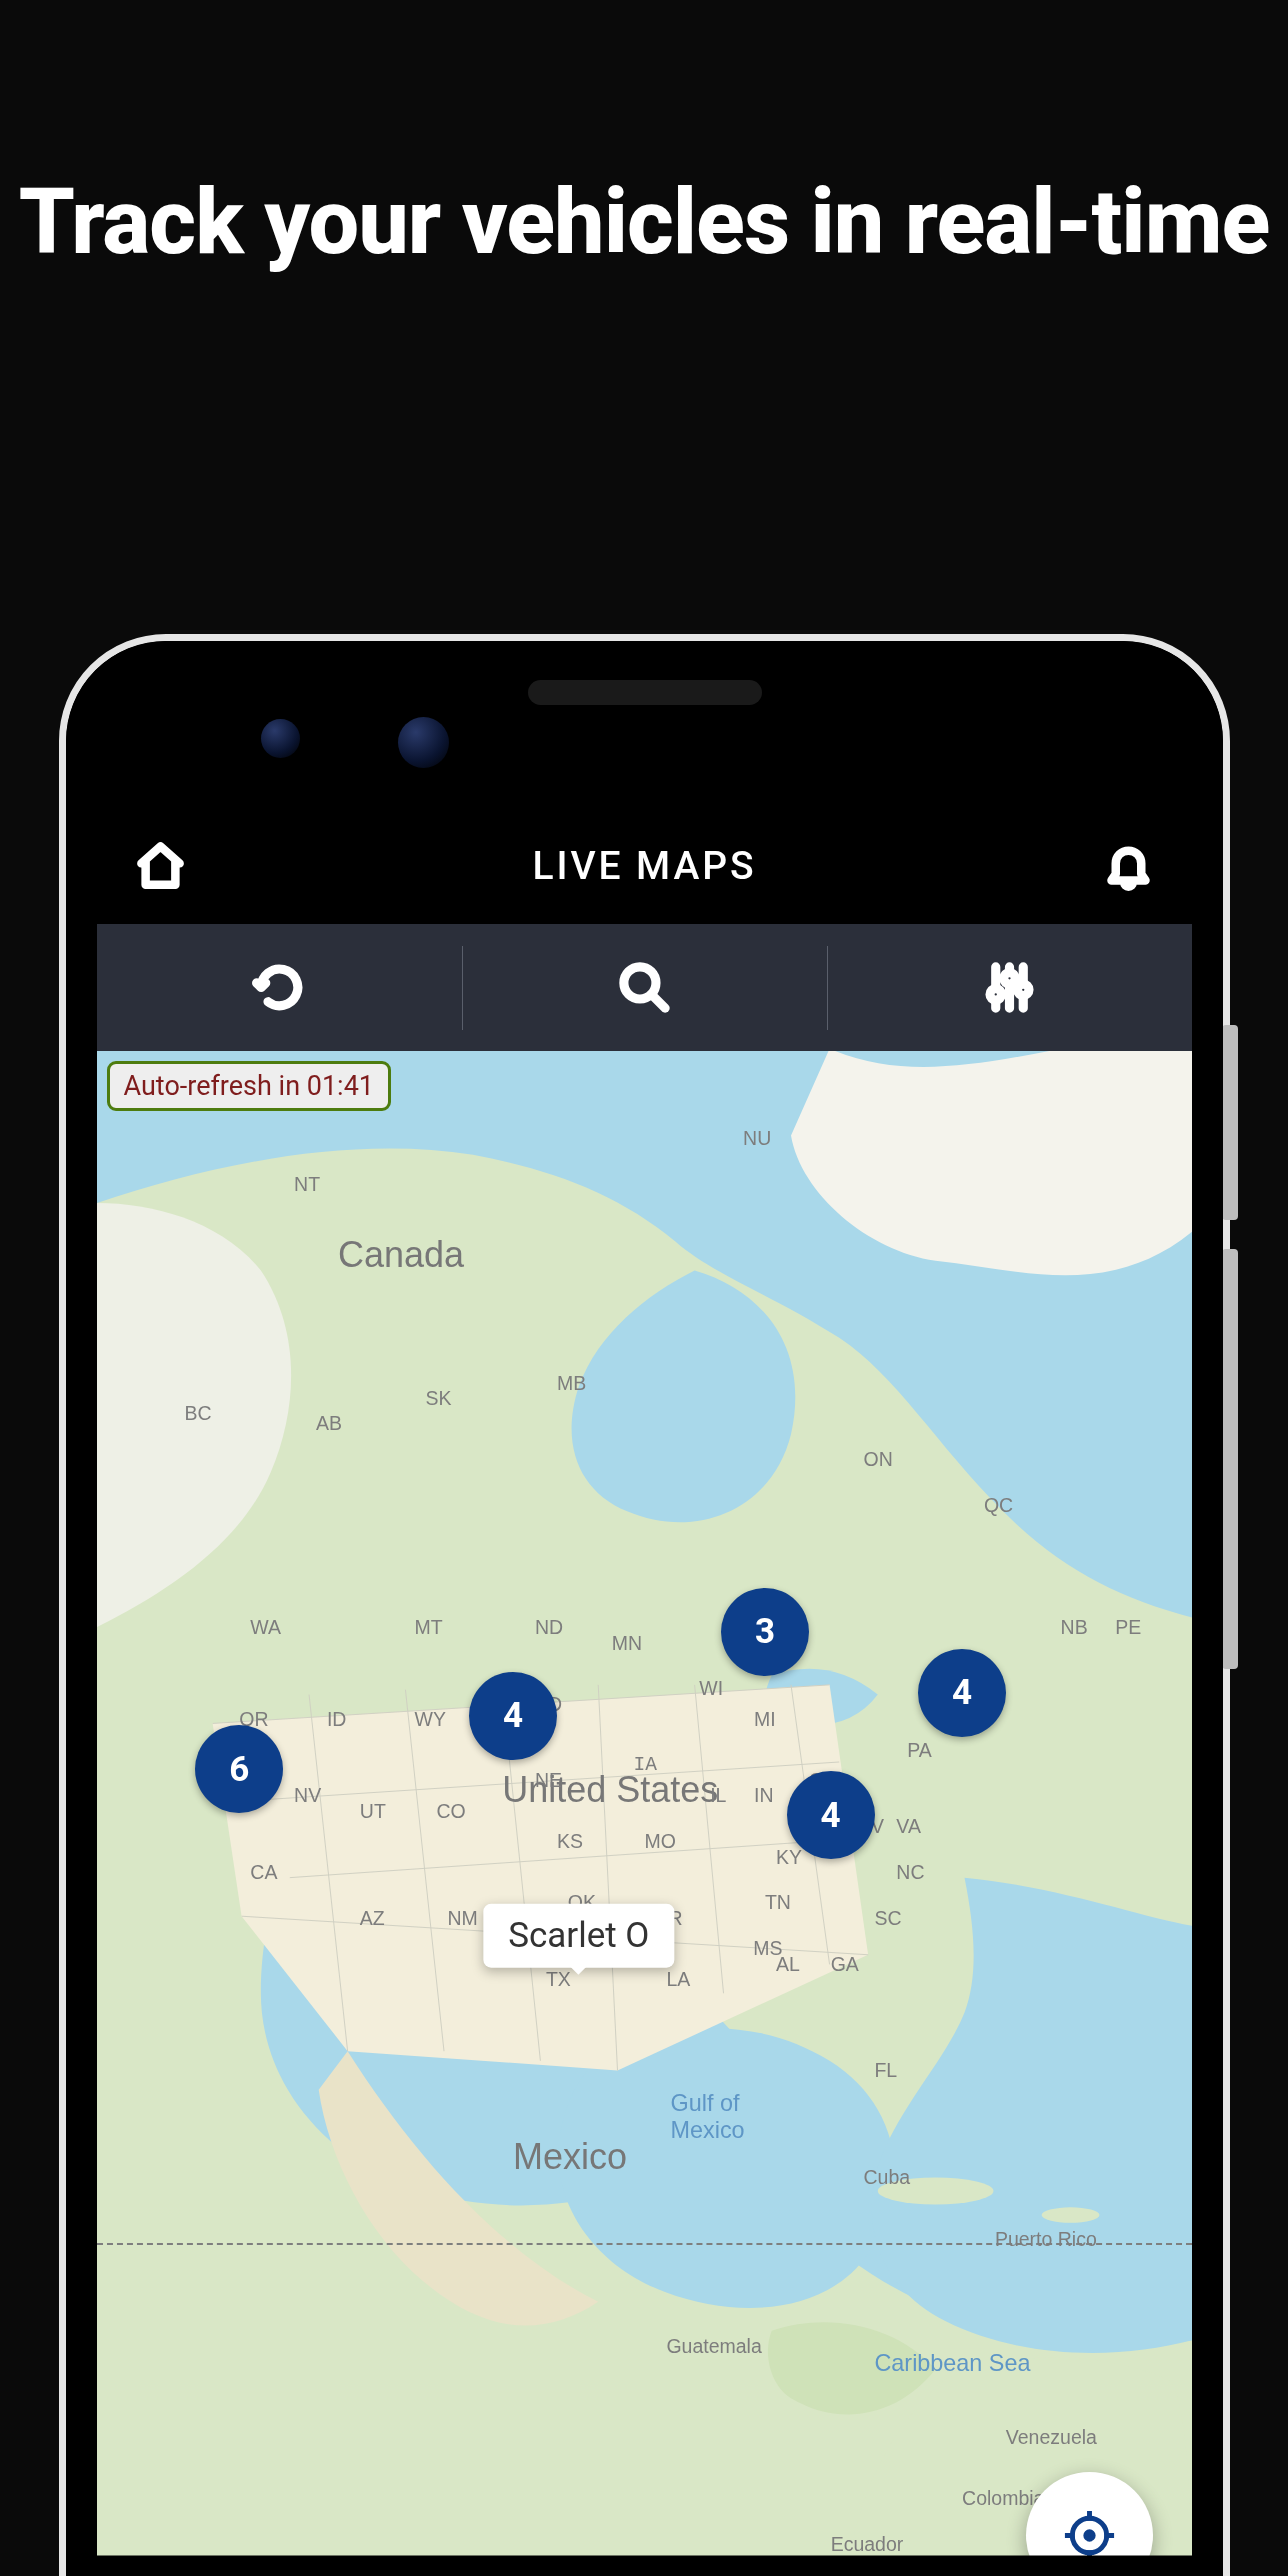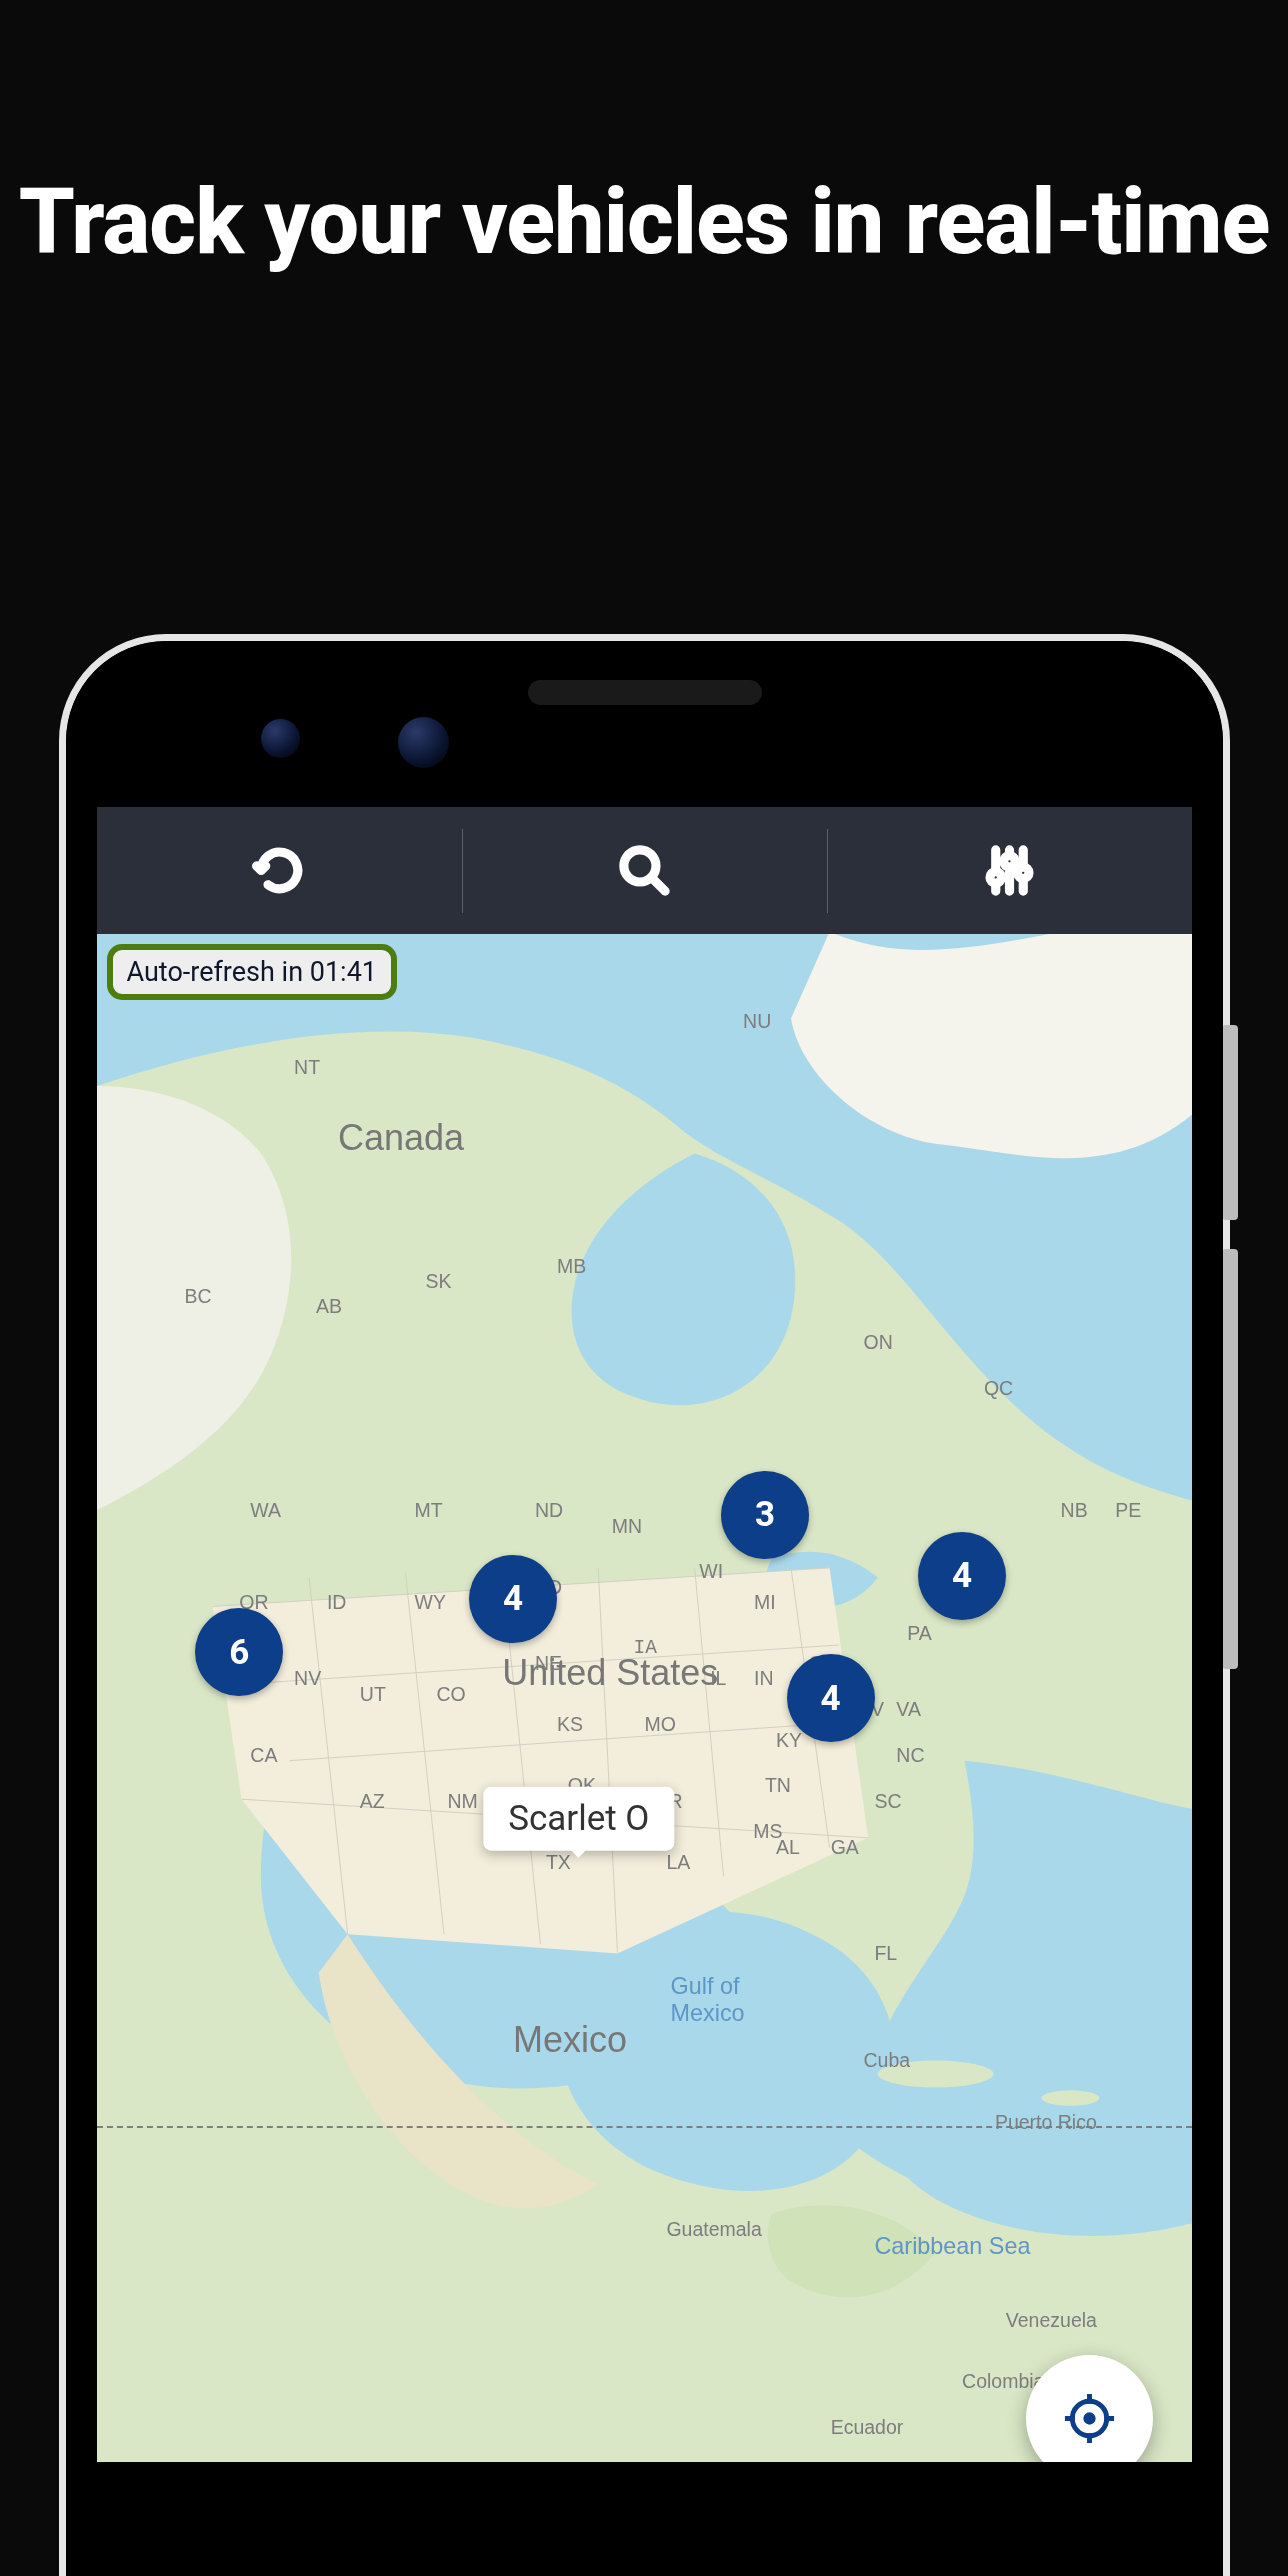--- a/index.html
+++ b/index.html
@@ -119,23 +119,23 @@
     color: #7d7d7d;
     font-family: Arial, sans-serif;
     white-space: nowrap;
   }
   .map-label.big { font-size: 36px; color:#777; }
   .map-label.water { color:#5e96c6; font-style: italic; font-size: 23.4px;}
   .refresh-badge {
     position:absolute;
     top: 9.8px; left: 9.8px;
     background:#eee;
-    border:6px solid #4d7c0f;
-    border-radius:15px;
-    color:#0f172a;
+    border:3px solid #4d7c0f;
+    border-radius:9px;
+    color:#7f1d1d;
     font-size:27px;
     padding: 5.9px 13.7px;
     z-index:40;
   }
   .cluster {
     position:absolute;
     width:88px; height:88px;
     border-radius:50%;
     background:#0d3e8a;
     color:#fff;
@@ -183,20 +183,33 @@
 <div class="promo-title">Track your vehicles in real-time</div>
 
 <div class="phone">
   <div class="phone-inner-border"></div>
   <div class="speaker"></div>
   <div class="cam1"></div>
   <div class="cam2"></div>
 
   <div class="screen">
 
+    <div class="app-bar">
+      <div class="icon-btn">
+        <svg class="stroke" width="51" height="51" viewBox="0 0 24 24">
+          <path d="M3 11 L12 3 L21 11 M5 10 V21 H19 V10"></path>
+        </svg>
+      </div>
+      <div class="title">LIVE MAPS</div>
+      <div class="icon-btn">
+        <svg class="stroke" width="51" height="51" viewBox="0 0 24 24">
+          <path d="M6 16 V11 a6 6 0 0 1 12 0 V16 l2 3 H4 Z M10 20 a2 2 0 0 0 4 0"></path>
+        </svg>
+      </div>
+    </div>
 
     <div class="toolbar">
       <div class="toolbar-item">
         <svg class="stroke" width="55" height="55" viewBox="0 0 24 24">
           <path d="M4 12 a8 8 0 1 1 3 6.2 M4 12 l-2 -2 M4 12 l2 -2"></path>
         </svg>
       </div>
       <div class="toolbar-item">
         <svg class="stroke" width="55" height="55" viewBox="0 0 24 24">
           <circle cx="10" cy="10" r="7"></circle>

